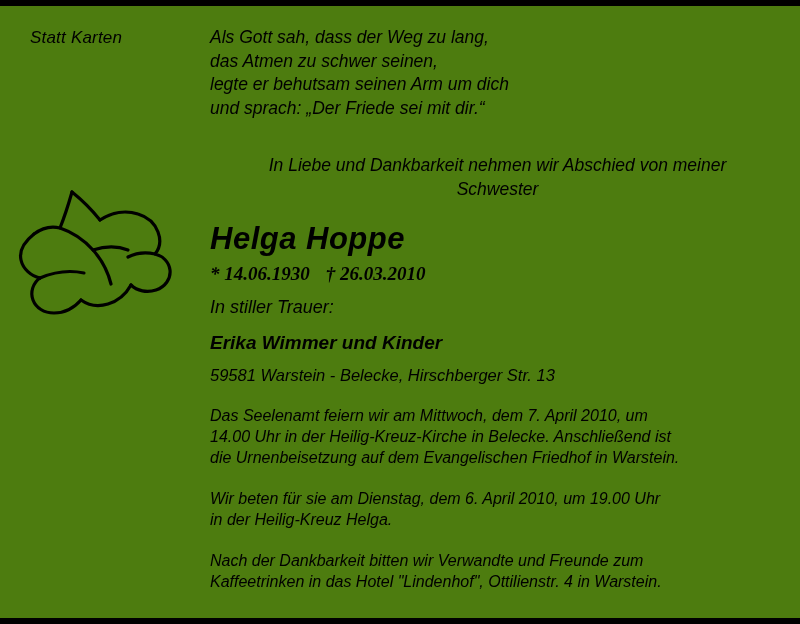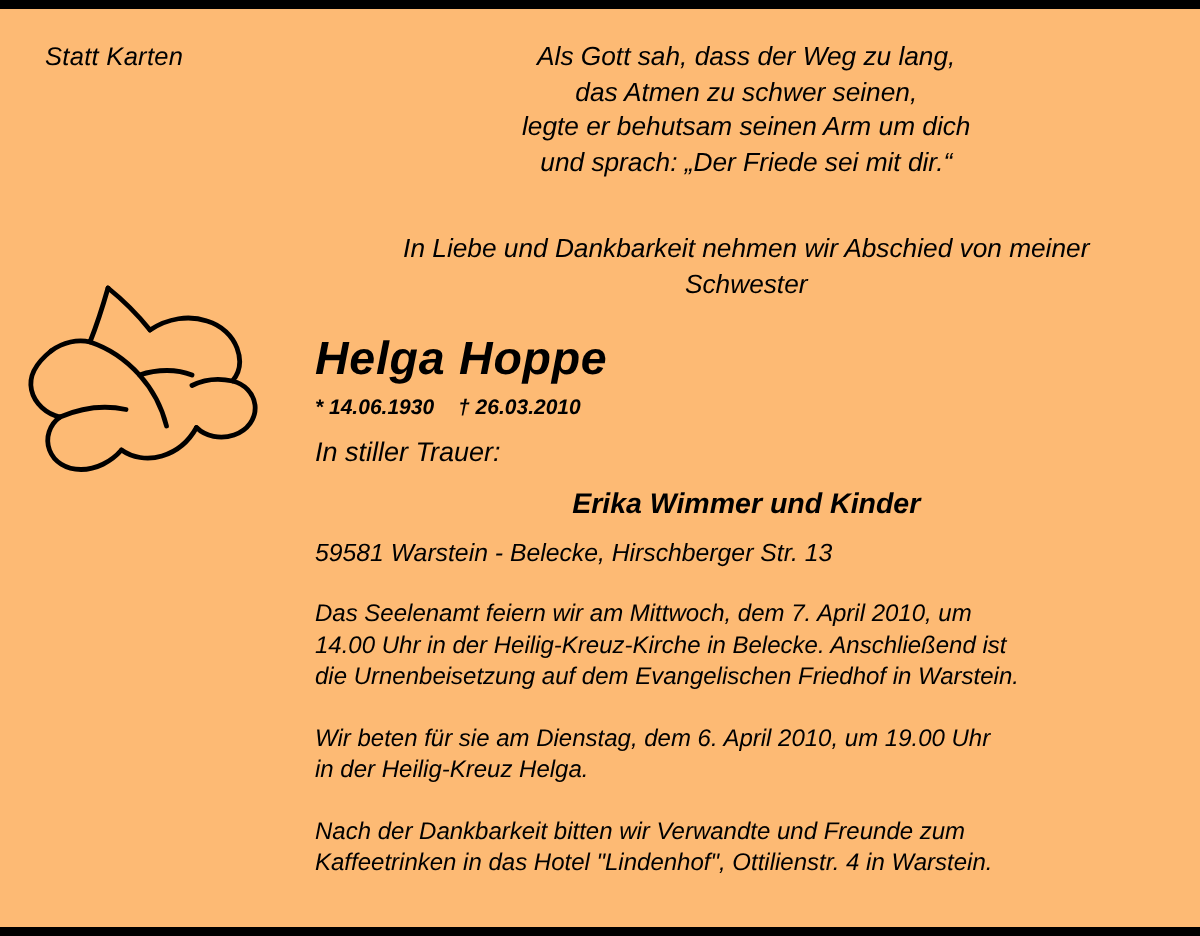--- a/index.html
+++ b/index.html
@@ -14,21 +14,21 @@
     color: #000000;
     overflow: hidden;
   }
   #obituary {
     position: relative;
     width: 800px;
     height: 624px;
     box-sizing: border-box;
     border-top: 6px solid #000000;
     border-bottom: 6px solid #000000;
-    background: #fdba74;
+    background: #4d7c0f;
   }
   .statt-karten {
     position: absolute;
     left: 30px;
     top: 22px;
     font-style: italic;
     font-size: 17px;
     letter-spacing: 0.2px;
   }
   .dove {
@@ -42,54 +42,54 @@
     position: absolute;
     left: 210px;
     top: 20px;
     width: 575px;
   }
   .poem {
     font-style: italic;
     font-size: 17.5px;
     line-height: 23.5px;
   }
-  .poem div { white-space: pre; text-align: center; }
+  .poem div { white-space: pre; }
 
   .intro {
     margin-top: 34px;
     font-style: italic;
     font-size: 17.5px;
     line-height: 23.5px;
     text-align: center;
   }
   .name {
     margin-top: 20px;
     font-size: 31px;
     font-weight: bold;
     font-style: italic;
     letter-spacing: 0.5px;
   }
   .dates {
     margin-top: 6px;
-    font-size: 14px;
+    font-size: 19px;
     font-weight: bold;
     font-style: italic;
+    font-family: Liberation Serif, serif;
   }
   .dates .sep { display: inline-block; width: 16px; }
   .trauer-label {
     margin-top: 12px;
     font-size: 18px;
     font-style: italic;
   }
   .trauer-names {
     margin-top: 14px;
     font-size: 19px;
     font-weight: bold;
     font-style: italic;
-    text-align: center;
   }
   .address {
     margin-top: 12px;
     font-size: 16.5px;
     font-style: italic;
   }
   .para {
     margin-top: 20px;
     font-size: 16px;
     font-style: italic;

